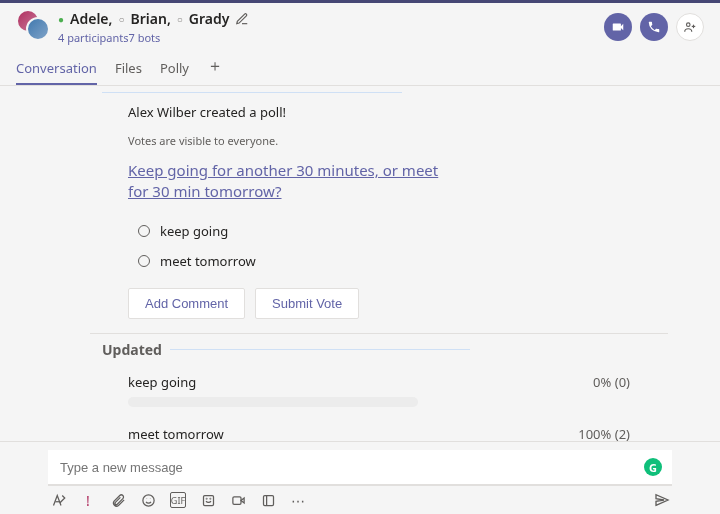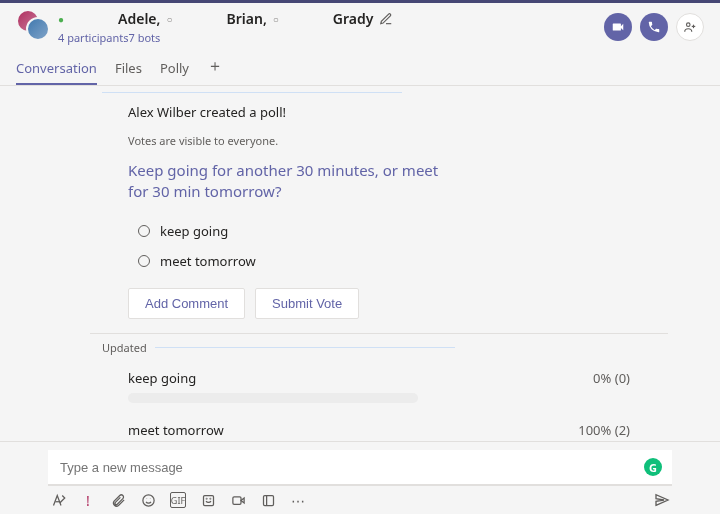--- a/index.html
+++ b/index.html
@@ -40,21 +40,21 @@
   .avatar {
     width: 24px; height: 24px; border-radius: 50%;
     position: absolute; border: 2px solid var(--bg);
   }
   .av1 { background: linear-gradient(135deg,#b03060,#c97a9a); top:0; left:0; }
   .av2 { background: linear-gradient(135deg,#4179af,#7fa3c8); top:8px; left:10px; }
   .title-line { display: flex; align-items: center; gap: 6px; font-size: 14px; }
   .title-line .bullet { font-size: 10px; line-height: 1; }
   .green-dot { color: var(--green); }
   .circle-dot { color: var(--faint); }
-  .name { font-weight: 600; margin-left: 48px; }
+  .name { font-weight: 600; }
   .subtitle { display: flex; font-size: 11px; margin-top: 2px; }
   .subtitle .link { color: var(--purple-accent); }
   .edit-icn { color: var(--muted); }
   .header-right { display: flex; align-items: center; gap: 8px; padding-top: 4px; }
   .icon-btn {
     width: 28px; height: 28px; border-radius: 50%;
     display: flex; align-items: center; justify-content: center;
     color: var(--white);
   }
   .fill-purple { background: var(--purple-accent); }
@@ -78,41 +78,41 @@
   .thread {
     margin: 4px auto 0 auto;
     width: 540px;
     padding-left: 38px;
   }
   .thread .top-rule { height: 1px; background: #cfe0f5; margin-left: -26px; margin-bottom: 10px; width: 300px; }
   .poll-head .author { font-size: 13px; color: var(--text); }
   .poll-head .vis { font-size: 11px; color: var(--muted); margin-top: 12px; }
   .poll-q {
     font-size: 15px; color: var(--purple-accent); margin: 12px 0 14px 0;
-    max-width: 320px; line-height: 1.4;
+    max-width: 320px; line-height: 1.4; text-decoration: underline;
   }
   .options { margin: 6px 0 12px 10px; }
   .opt { display: flex; align-items: center; gap: 10px; padding: 6px 0; font-size: 13px; }
   .radio {
     width: 12px; height: 12px; border: 1.5px solid var(--muted);
     border-radius: 50%; display: inline-block;
   }
   .btn-row { display: flex; gap: 10px; margin: 8px 0 14px 0; }
   .btn {
     border: 1px solid var(--border);
     background: var(--white);
     color: var(--purple-accent);
     padding: 7px 16px;
     font-size: 13px;
     border-radius: 2px;
     cursor: pointer;
   }
   .divider { border-top: 1px solid var(--border); margin: 4px -38px 0 -38px; }
   .updated-row { display:flex; align-items:center; gap:8px; margin: 6px 0 0 -26px; }
-  .updated { font-size: 11px; color: var(--muted); }
+  .updated { font-size: 14px; color: var(--muted); font-weight: bold; }
   .upd-line { flex:1; height:1px; background:#cfe0f5; max-width:300px;}
   .results { margin-top: 14px; }
   .result { margin-bottom: 18px; }
   .result-head { display: flex; justify-content: space-between; font-size: 13px; }
   .result-head .pct { color: var(--muted); }
   .bar { height: 10px; background: var(--bar-bg); border-radius: 5px; margin-top: 6px; width: 290px; position: relative; overflow: hidden; }
   .bar-fill { height: 100%; background: var(--bar-fill); border-radius: 5px; }
   .voters { font-size: 11px; color: var(--muted); margin-top: 6px; }
   .compose {
     position: absolute; bottom: 0; left: 0; right: 0;

